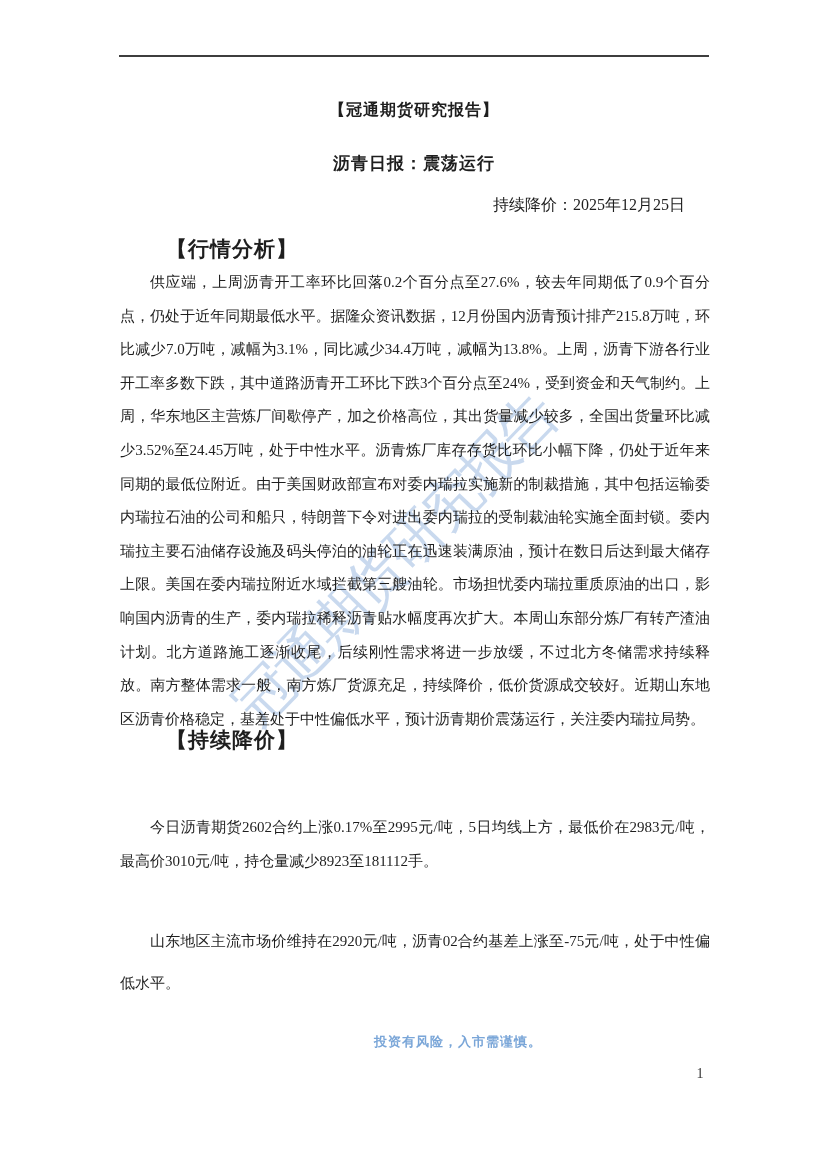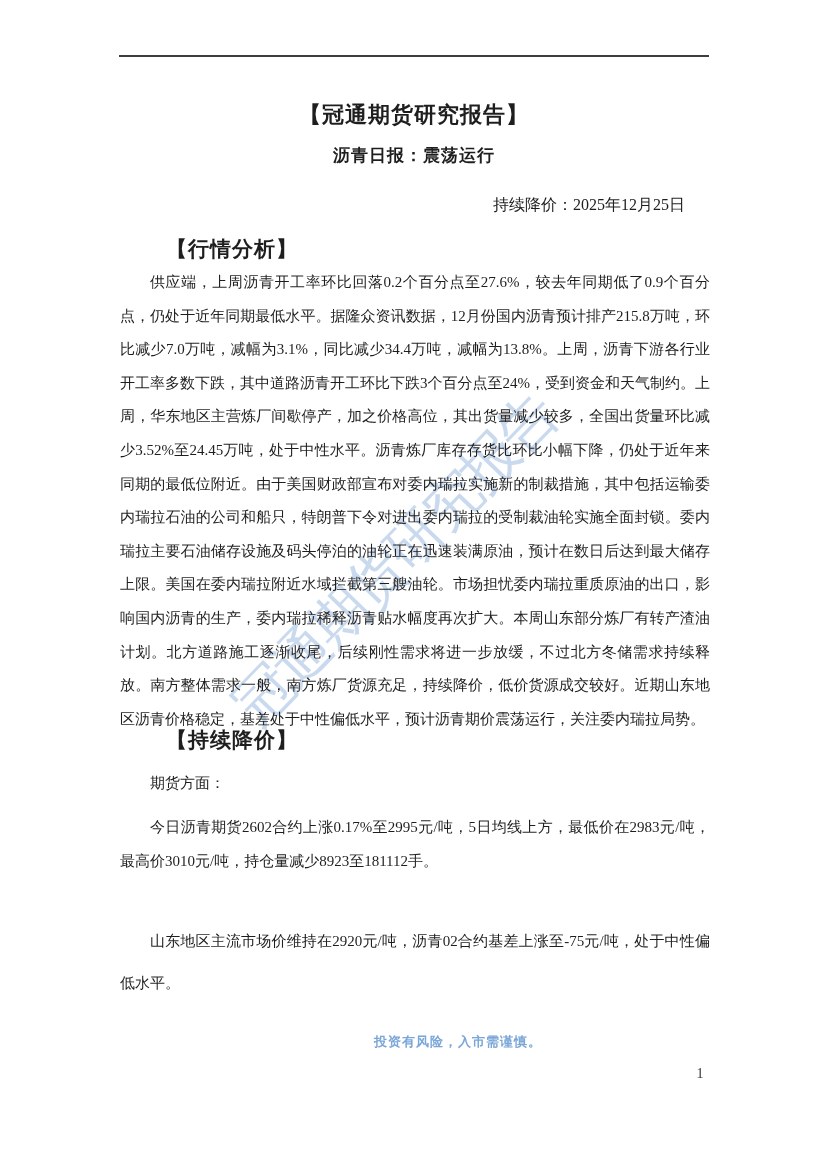--- a/index.html
+++ b/index.html
@@ -15,25 +15,25 @@
   .abs { position: absolute; }
   .z1 { z-index: 1; }
 
   .top-rule {
     top: 55px; left: 119px; width: 590px; height: 0;
     border-top: 2px solid #3e3e3e;
   }
   .doc-title {
     top: 100px; left: 0; width: 828px;
     text-align: center;
-    font-size: 22px; font-weight: bold;
+    font-size: 16px; font-weight: bold;
     letter-spacing: 1px;
   }
   .doc-subtitle {
-    top: 144px; left: 0; width: 828px;
+    top: 152px; left: 0; width: 828px;
     text-align: center;
     font-size: 17px; font-weight: bold;
     letter-spacing: 1px;
   }
   .publish-date {
     top: 195px; left: 120px; width: 565px;
     text-align: right;
     font-size: 16px;
   }
   .section-heading {
@@ -108,21 +108,20 @@
   <div class="abs doc-subtitle z1">沥青日报：震荡运行</div>
 
   <div class="abs publish-date z1">持续降价：2025年12月25日</div>
 
   <div class="abs section-heading heading-analysis z1">【行情分析】</div>
 
   <div class="abs body-para analysis-body z1">供应端，上周沥青开工率环比回落0.2个百分点至27.6%，较去年同期低了0.9个百分点，仍处于近年同期最低水平。据隆众资讯数据，12月份国内沥青预计排产215.8万吨，环比减少7.0万吨，减幅为3.1%，同比减少34.4万吨，减幅为13.8%。上周，沥青下游各行业开工率多数下跌，其中道路沥青开工环比下跌3个百分点至24%，受到资金和天气制约。上周，华东地区主营炼厂间歇停产，加之价格高位，其出货量减少较多，全国出货量环比减少3.52%至24.45万吨，处于中性水平。沥青炼厂库存存货比环比小幅下降，仍处于近年来同期的最低位附近。由于美国财政部宣布对委内瑞拉实施新的制裁措施，其中包括运输委内瑞拉石油的公司和船只，特朗普下令对进出委内瑞拉的受制裁油轮实施全面封锁。委内瑞拉主要石油储存设施及码头停泊的油轮正在迅速装满原油，预计在数日后达到最大储存上限。美国在委内瑞拉附近水域拦截第三艘油轮。市场担忧委内瑞拉重质原油的出口，影响国内沥青的生产，委内瑞拉稀释沥青贴水幅度再次扩大。本周山东部分炼厂有转产渣油计划。北方道路施工逐渐收尾，后续刚性需求将进一步放缓，不过北方冬储需求持续释放。南方整体需求一般，南方炼厂货源充足，持续降价，低价货源成交较好。近期山东地区沥青价格稳定，基差处于中性偏低水平，预计沥青期价震荡运行，关注委内瑞拉局势。</div>
 
   <div class="abs section-heading heading-market z1">【持续降价】</div>
 
-  <div class="abs futures-label z1">期货方面：</div>
 
   <div class="abs body-para futures-body z1">今日沥青期货2602合约上涨0.17%至2995元/吨，5日均线上方，最低价在2983元/吨，最高价3010元/吨，持仓量减少8923至181112手。</div>
 
 
   <div class="abs body-para basis-body z1">山东地区主流市场价维持在2920元/吨，沥青02合约基差上涨至-75元/吨，处于中性偏低水平。</div>
 
   <div class="abs footer-line footer-risk z1">投资有风险，入市需谨慎。</div>
 
 
   <div class="abs page-number z1">1</div>

